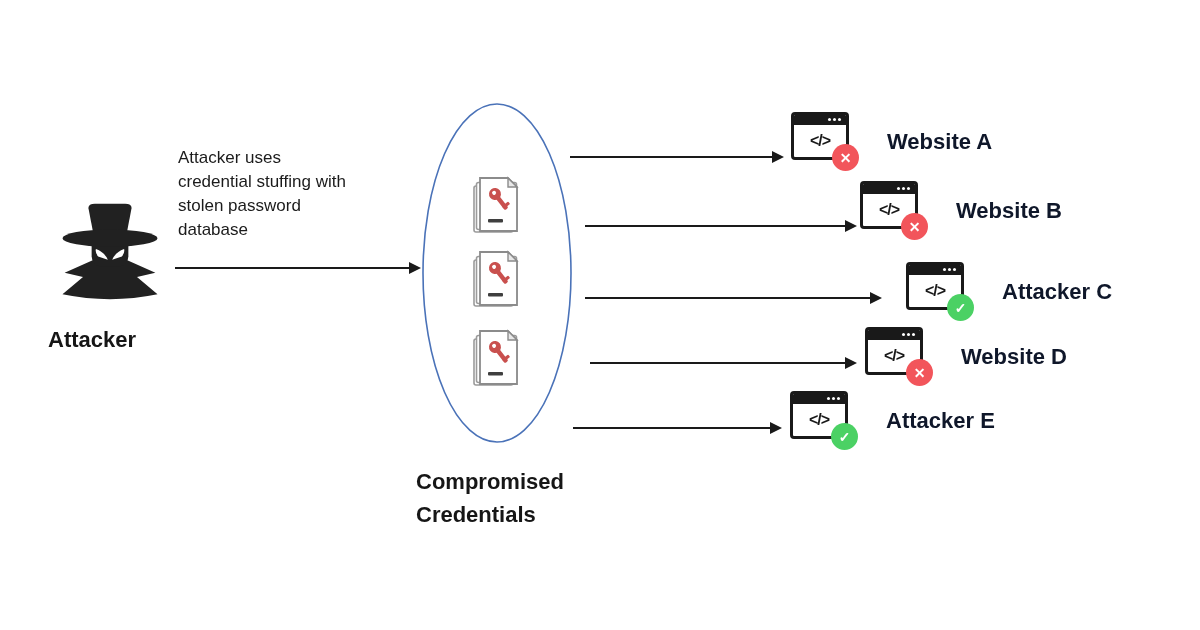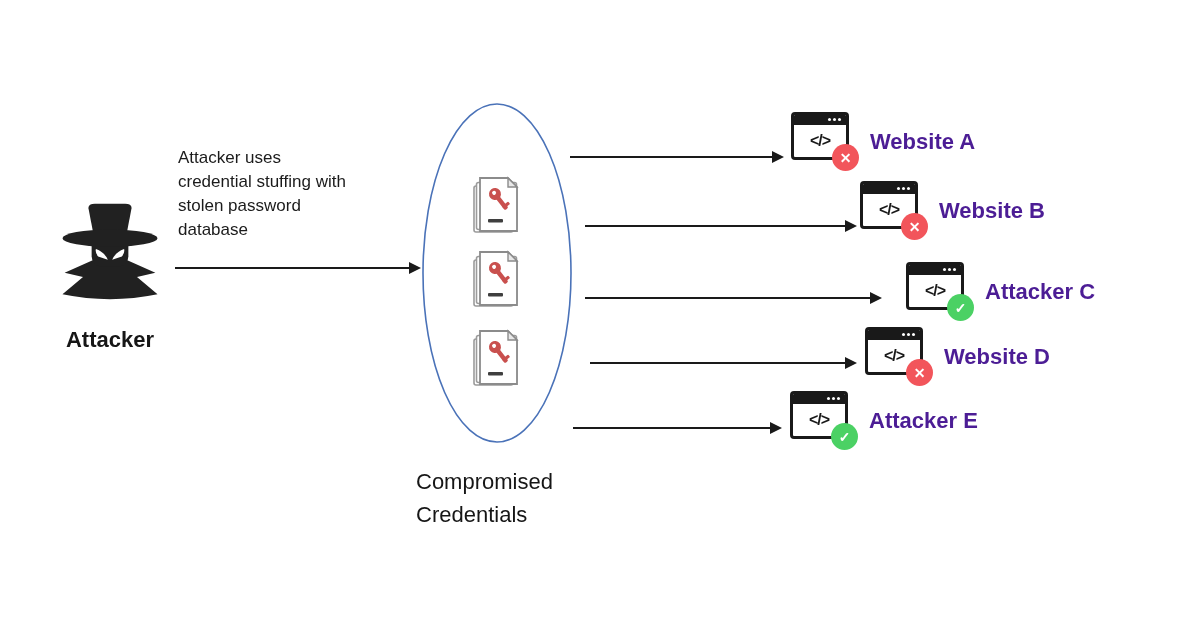--- a/index.html
+++ b/index.html
@@ -10,29 +10,29 @@
   .canvas { position: absolute; inset: 0; width: 1200px; height: 630px; }
 
   
   .flow-desc {
     position: absolute; left: 178px; top: 146px;
     font-size: 17px; line-height: 24px; font-weight: 400;
     white-space: pre-line; color: #1b1b1b;
   }
   .attacker-label {
     position: absolute; left: 48px; top: 327px; width: 124px;
-    font-size: 22px; font-weight: 600; text-align: center; color: #161616;
+    font-size: 22px; font-weight: 600; color: #161616;
   }
   .credentials-label {
     position: absolute; left: 416px; top: 465px;
-    font-size: 22px; line-height: 33px; font-weight: 400;
+    font-size: 22px; line-height: 33px; font-weight: 700;
     white-space: pre-line; color: #161616;
   }
   .website-label {
-    font-size: 22px; font-weight: 600; color: #4c1d95; margin-left: 11px; white-space: nowrap;
+    font-size: 22px; font-weight: 600; color: #0f172a; margin-left: 28px; white-space: nowrap;
   }
 
   
   .arrow { position: absolute; height: 2px; background: #1a1a1a; }
   .arrow::after {
     content: ""; position: absolute; right: -11px; top: -5px;
     border-left: 12px solid #1a1a1a;
     border-top: 6px solid transparent; border-bottom: 6px solid transparent;
   }
 

